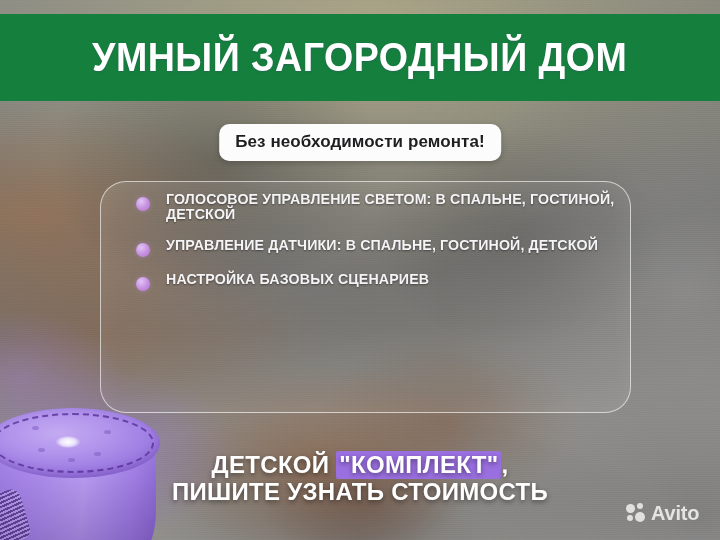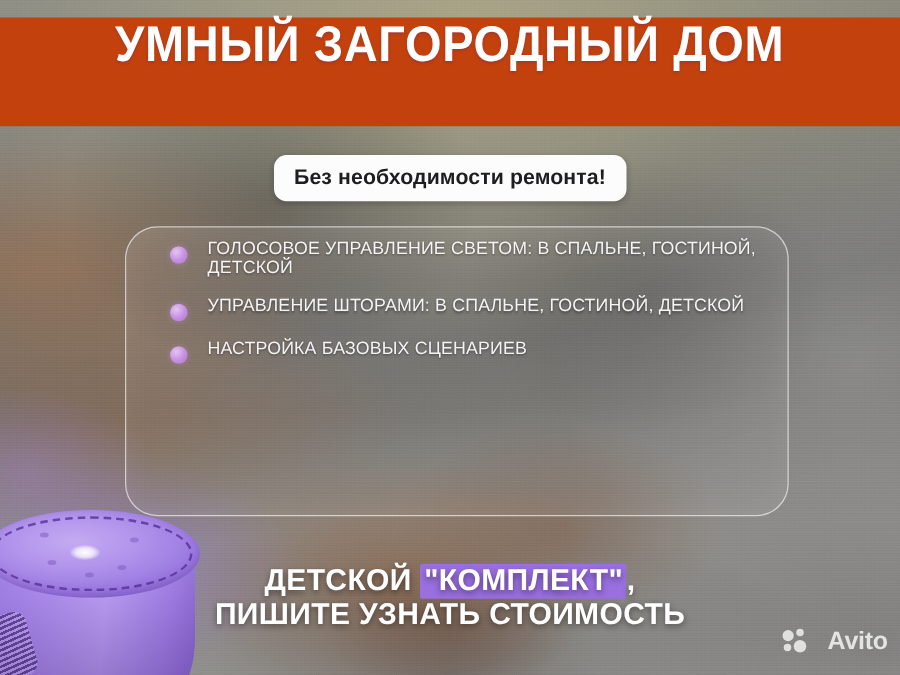--- a/index.html
+++ b/index.html
@@ -58,22 +58,22 @@
   .bg-grain{
     opacity:.10;
     background-image:
       repeating-linear-gradient(0deg, rgba(255,255,255,.14) 0 1px, rgba(0,0,0,.10) 1px 2px),
       repeating-linear-gradient(90deg, rgba(255,255,255,.10) 0 1px, rgba(0,0,0,.08) 1px 2px);
   }
 
   
   .title-band{
     position:absolute; left:0; right:0; top:14px; height:87px;
-    background:#c2410c;
-    display:flex; justify-content:center;
+    background:#15803d;
+    display:flex; align-items:center; justify-content:center;
   }
   .title-band .headline{
     font-family:"Liberation Sans", sans-serif;
     font-weight:bold;
     font-size:40px;
     letter-spacing:.5px;
     color:#ffffff;
     white-space:nowrap;
     transform:scaleX(.94);
     text-shadow:0 1px 2px rgba(80,40,140,.28);
@@ -114,21 +114,21 @@
   .bullet-row:last-child{ margin-bottom:16px; }
   .dot{
     flex:0 0 auto;
     width:14px; height:14px; border-radius:50%;
     background:radial-gradient(circle at 36% 32%, #e2c4f4 0%, #c58ee0 55%, #b477d6 100%);
     margin-top:5px; margin-right:16px;
     box-shadow:0 0 5px rgba(197,142,224,.45);
   }
   .btext{
     font-size:14.2px;
-    font-weight:normal;
+    font-weight:bold;
     line-height:1.08;
     color:#f4f3f5;
     letter-spacing:.15px;
     text-shadow:0 1px 2px rgba(0,0,0,.42);
     max-width:470px;
   }
 
   
   .cta{
     position:absolute;
@@ -200,21 +200,21 @@
   .sp-shadow{
     position:absolute; left:-10px; top:126px;
     width:190px; height:26px;
     background:radial-gradient(ellipse at 42% 50%, rgba(40,22,70,.45) 0%, rgba(40,22,70,0) 72%);
     filter:blur(3px);
   }
 
   
   .avito{
     position:absolute; left:626px; top:503px;
-    display:flex; align-items:center; gap:16px;
+    display:flex; align-items:center; gap:5px;
     opacity:.92;
   }
   .avito-dots{
     position:relative; width:20px; height:20px; flex:0 0 auto;
   }
   .avito-dots i{
     position:absolute; display:block; border-radius:50%;
     background:#e8e8e6;
   }
   .ad1{ left:0px;  top:1px;  width:9px;  height:9px; }
@@ -251,21 +251,21 @@
 
   <div class="bullets">
 
     <div class="bullet-row">
       <span class="dot"></span>
       <span class="btext">ГОЛОСОВОЕ УПРАВЛЕНИЕ СВЕТОМ: В СПАЛЬНЕ, ГОСТИНОЙ, ДЕТСКОЙ</span>
     </div>
 
     <div class="bullet-row">
       <span class="dot"></span>
-      <span class="btext">УПРАВЛЕНИЕ ШТОРАМИ: В СПАЛЬНЕ, ГОСТИНОЙ, ДЕТСКОЙ</span>
+      <span class="btext">УПРАВЛЕНИЕ ДАТЧИКИ: В СПАЛЬНЕ, ГОСТИНОЙ, ДЕТСКОЙ</span>
     </div>
 
 
 
     <div class="bullet-row">
       <span class="dot"></span>
       <span class="btext">НАСТРОЙКА БАЗОВЫХ СЦЕНАРИЕВ</span>
     </div>
 
   </div>

